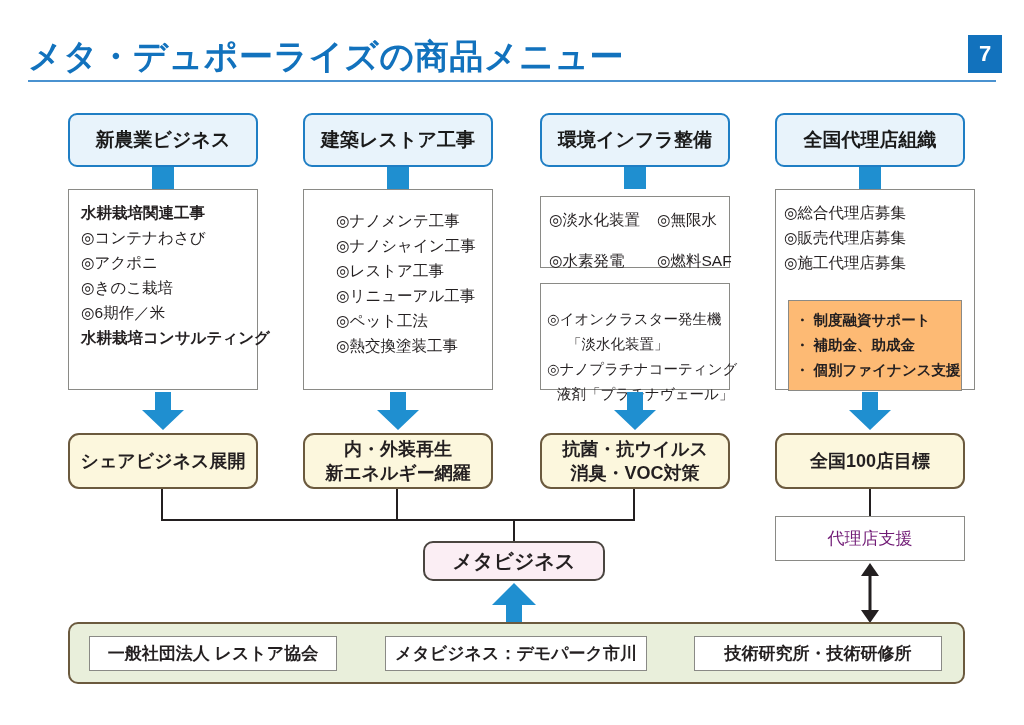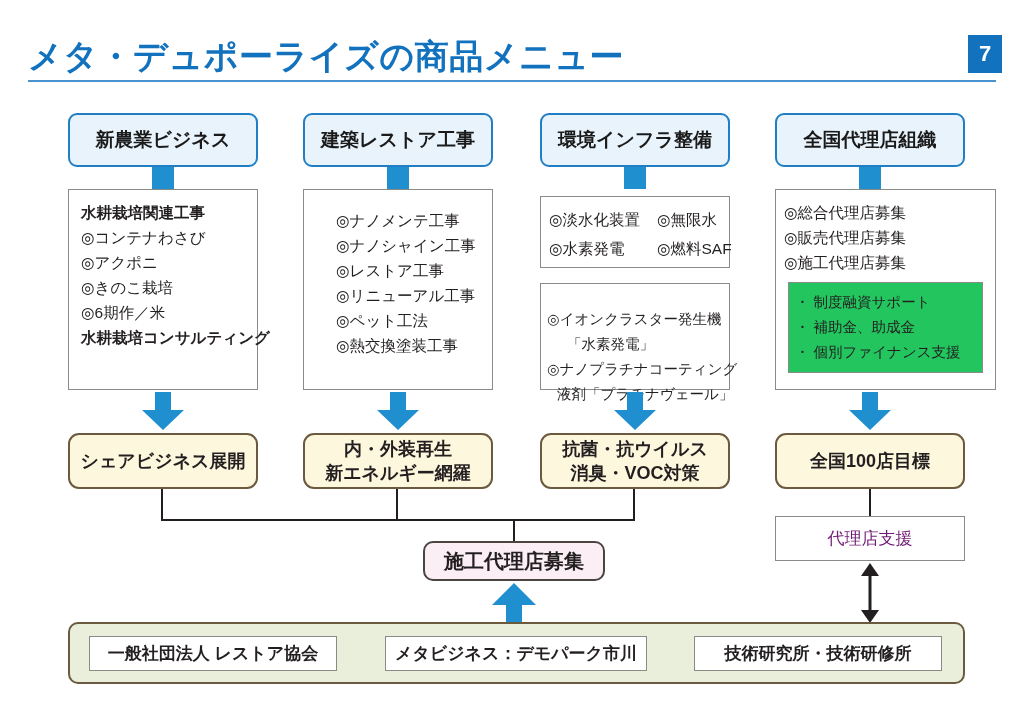--- a/index.html
+++ b/index.html
@@ -80,28 +80,29 @@
   }
   .panel .line.bold {
     font-weight: bold;
   }
   .panel .line.indent {
     padding-left: 20px;
   }
   .two-col-grid {
     display: grid;
     grid-template-columns: 108px auto;
-    row-gap: 4px;
+    row-gap: 16px;
   }
 
   .inner-panel {
     border: 1px solid #8a8a86;
-    margin: 7px 4px 0 4px;
+    margin: 25px 4px 0 4px;
     padding: 7px 6px 7px 6px;
-    background: #22c55e;
+    background: #fdba74;
+    font-weight: bold;
   }
   .inner-panel .line {
     font-size: 14.5px;
     line-height: 25px;
   }
 
   .outcome {
     position: absolute;
     background: #fcf7dd;
     border: 2px solid #6b5a3e;
@@ -226,26 +227,26 @@
   <div class="two-col-grid">
     <div class="line">◎淡水化装置</div>
     <div class="line">◎無限水</div>
     <div class="line">◎水素発電</div>
     <div class="line">◎燃料SAF</div>
   </div>
 </div>
 
 <div class="panel" style="left:540px; top:283px; width:190px; height:107px; padding:8px 6px;">
   <div class="line" style="font-size:14.5px;margin-top:15px;">◎イオンクラスター発生機</div>
-  <div class="line indent" style="font-size:14.5px;">「水素発電」</div>
+  <div class="line indent" style="font-size:14.5px;">「淡水化装置」</div>
   <div class="line" style="font-size:14.5px;">◎ナノプラチナコーティング</div>
   <div class="line" style="font-size:14.5px; padding-left:10px;">液剤「プラチナヴェール」</div>
 </div>
 
-<div class="panel" style="left:775px; top:189px; width:221px; height:201px; padding:10px 8px;">
+<div class="panel" style="left:775px; top:189px; width:200px; height:201px; padding:10px 8px;">
   <div class="line">◎総合代理店募集</div>
   <div class="line">◎販売代理店募集</div>
   <div class="line">◎施工代理店募集</div>
   <div class="inner-panel">
     <div class="line">・ 制度融資サポート</div>
     <div class="line">・ 補助金、助成金</div>
     <div class="line">・ 個別ファイナンス支援</div>
   </div>
 </div>
 
@@ -276,21 +277,21 @@
 <div class="outcome" style="left:775px; top:433px; width:190px; height:56px;">
   <span>全国100店目標</span>
 </div>
 
 <div class="vline" style="left:161px; top:489px; height:32px;"></div>
 <div class="vline" style="left:396px; top:489px; height:32px;"></div>
 <div class="vline" style="left:633px; top:489px; height:32px;"></div>
 <div class="hline" style="left:161px; top:519px; width:474px;"></div>
 <div class="vline" style="left:513px; top:519px; height:22px;"></div>
 
-<div id="direct-sales-box" style="left:423px; top:541px; width:182px; height:40px;">施工代理店募集</div>
+<div id="direct-sales-box" style="left:423px; top:541px; width:182px; height:40px;">メタビジネス</div>
 
 <svg class="arrow-up" style="left:489px; top:583px;" width="50" height="42" viewBox="0 0 50 42">
   <polygon points="25,0 47,22 33,22 33,42 17,42 17,22 3,22" fill="#1f8fd0"></polygon>
 </svg>
 
 <div class="vline" style="left:869px; top:489px; height:28px;"></div>
 <div id="agency-support-box" style="left:775px; top:516px; width:190px; height:45px;">代理店支援</div>
 <svg style="position:absolute; left:857px; top:563px;" width="26" height="60" viewBox="0 0 26 60">
   <line x1="13" y1="8" x2="13" y2="52" stroke="#231f20" stroke-width="3"></line>
   <polygon points="13,0 22,13 4,13" fill="#231f20"></polygon>

